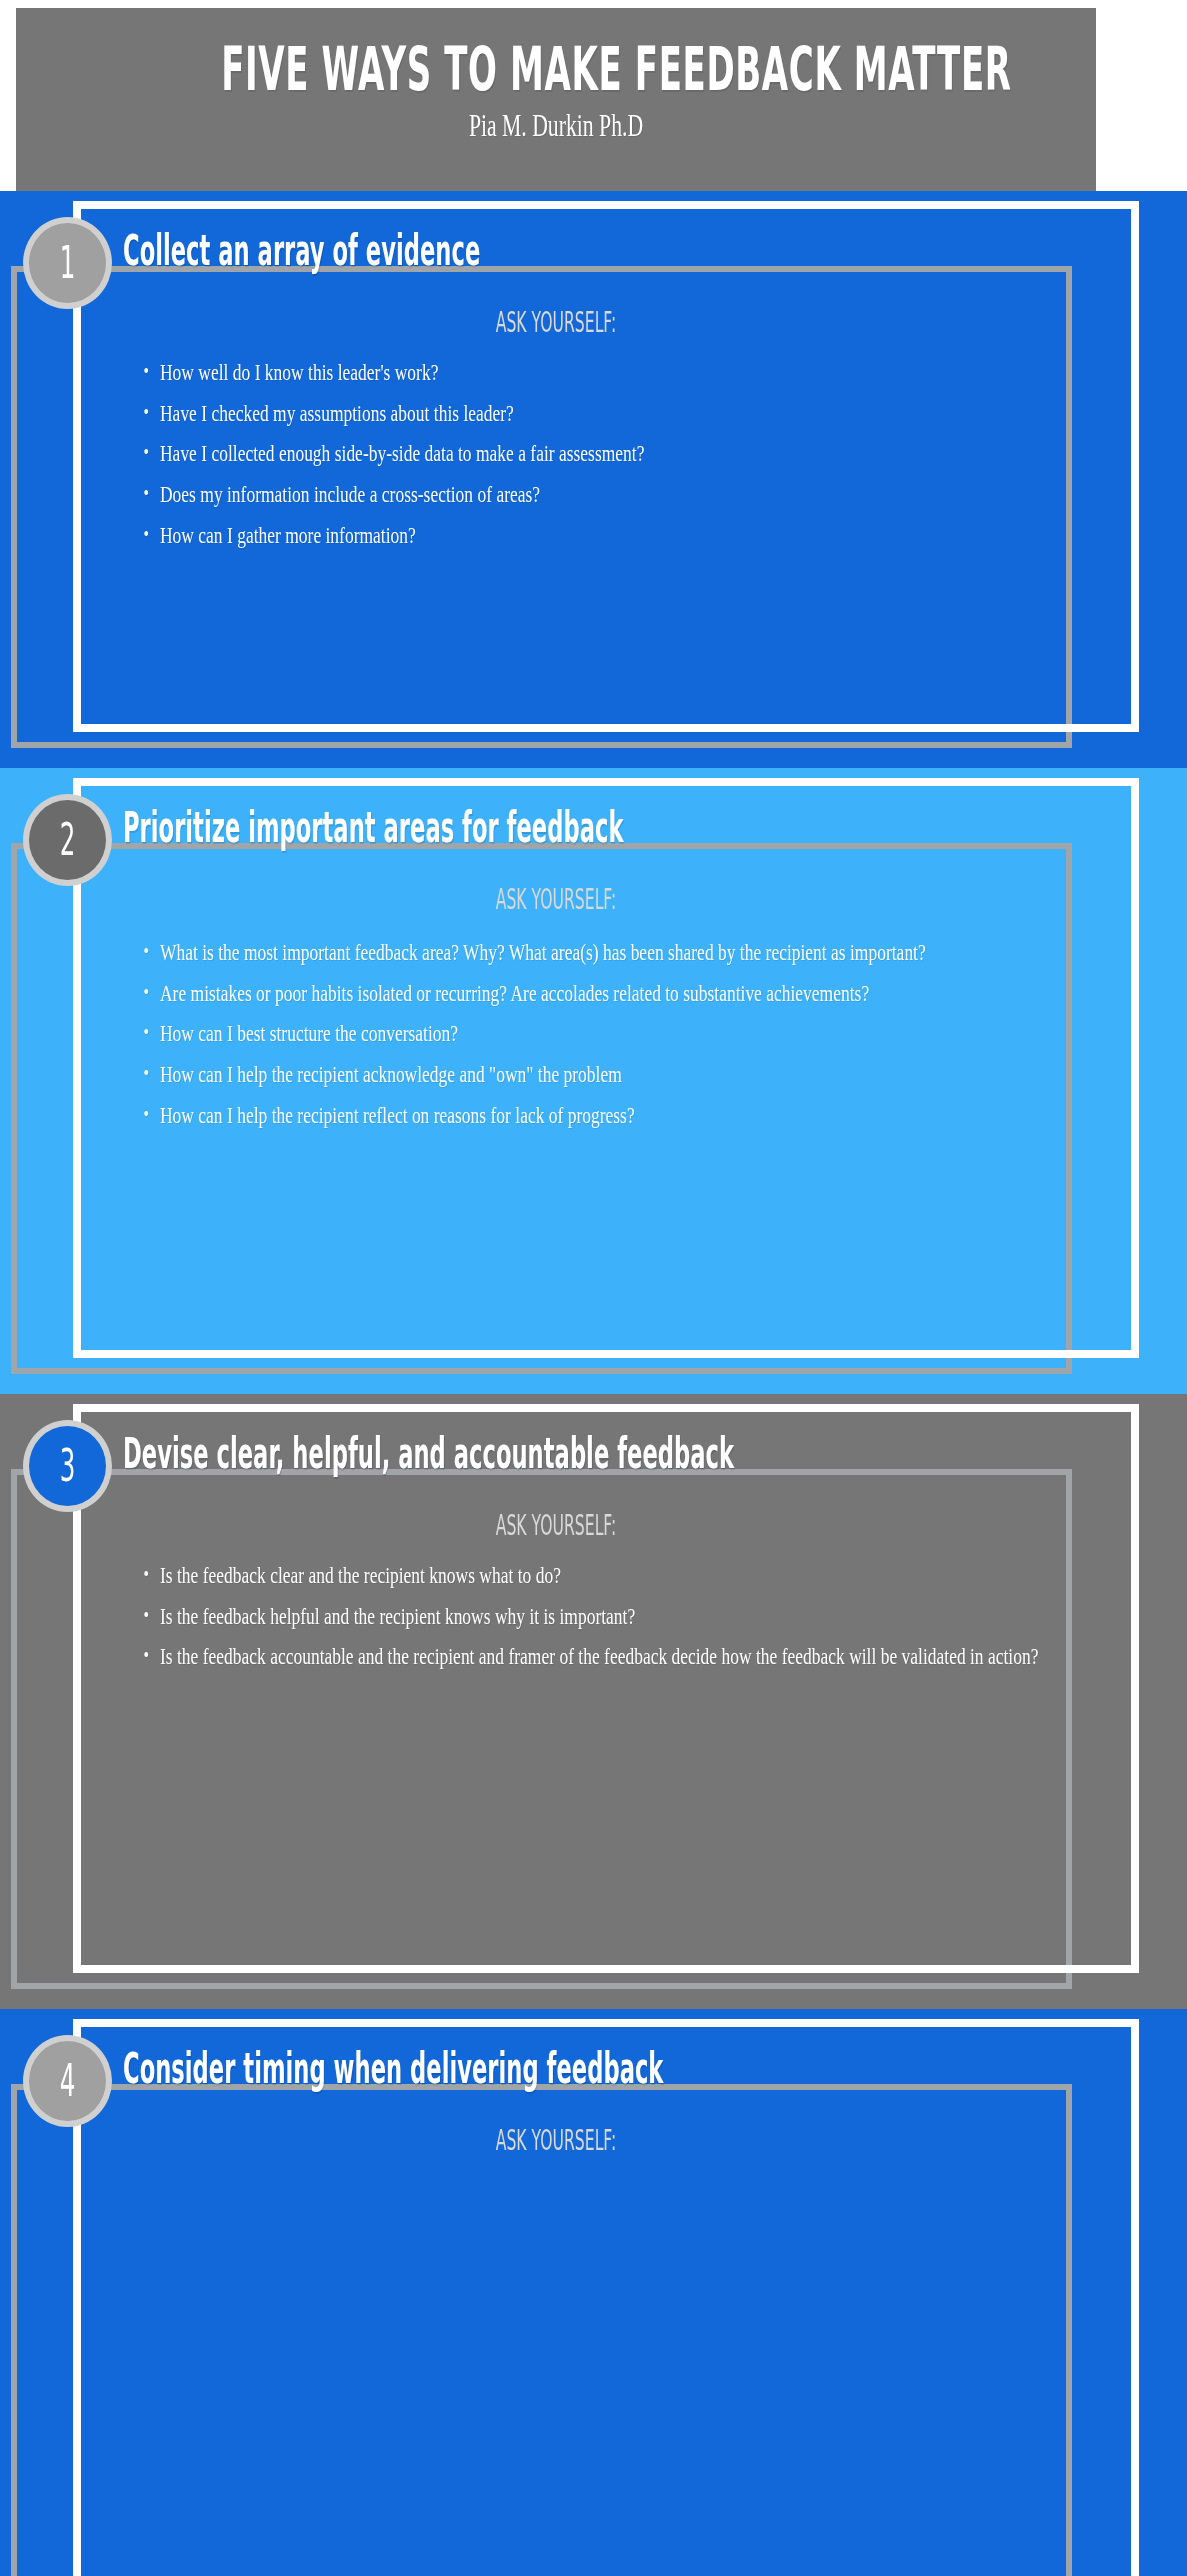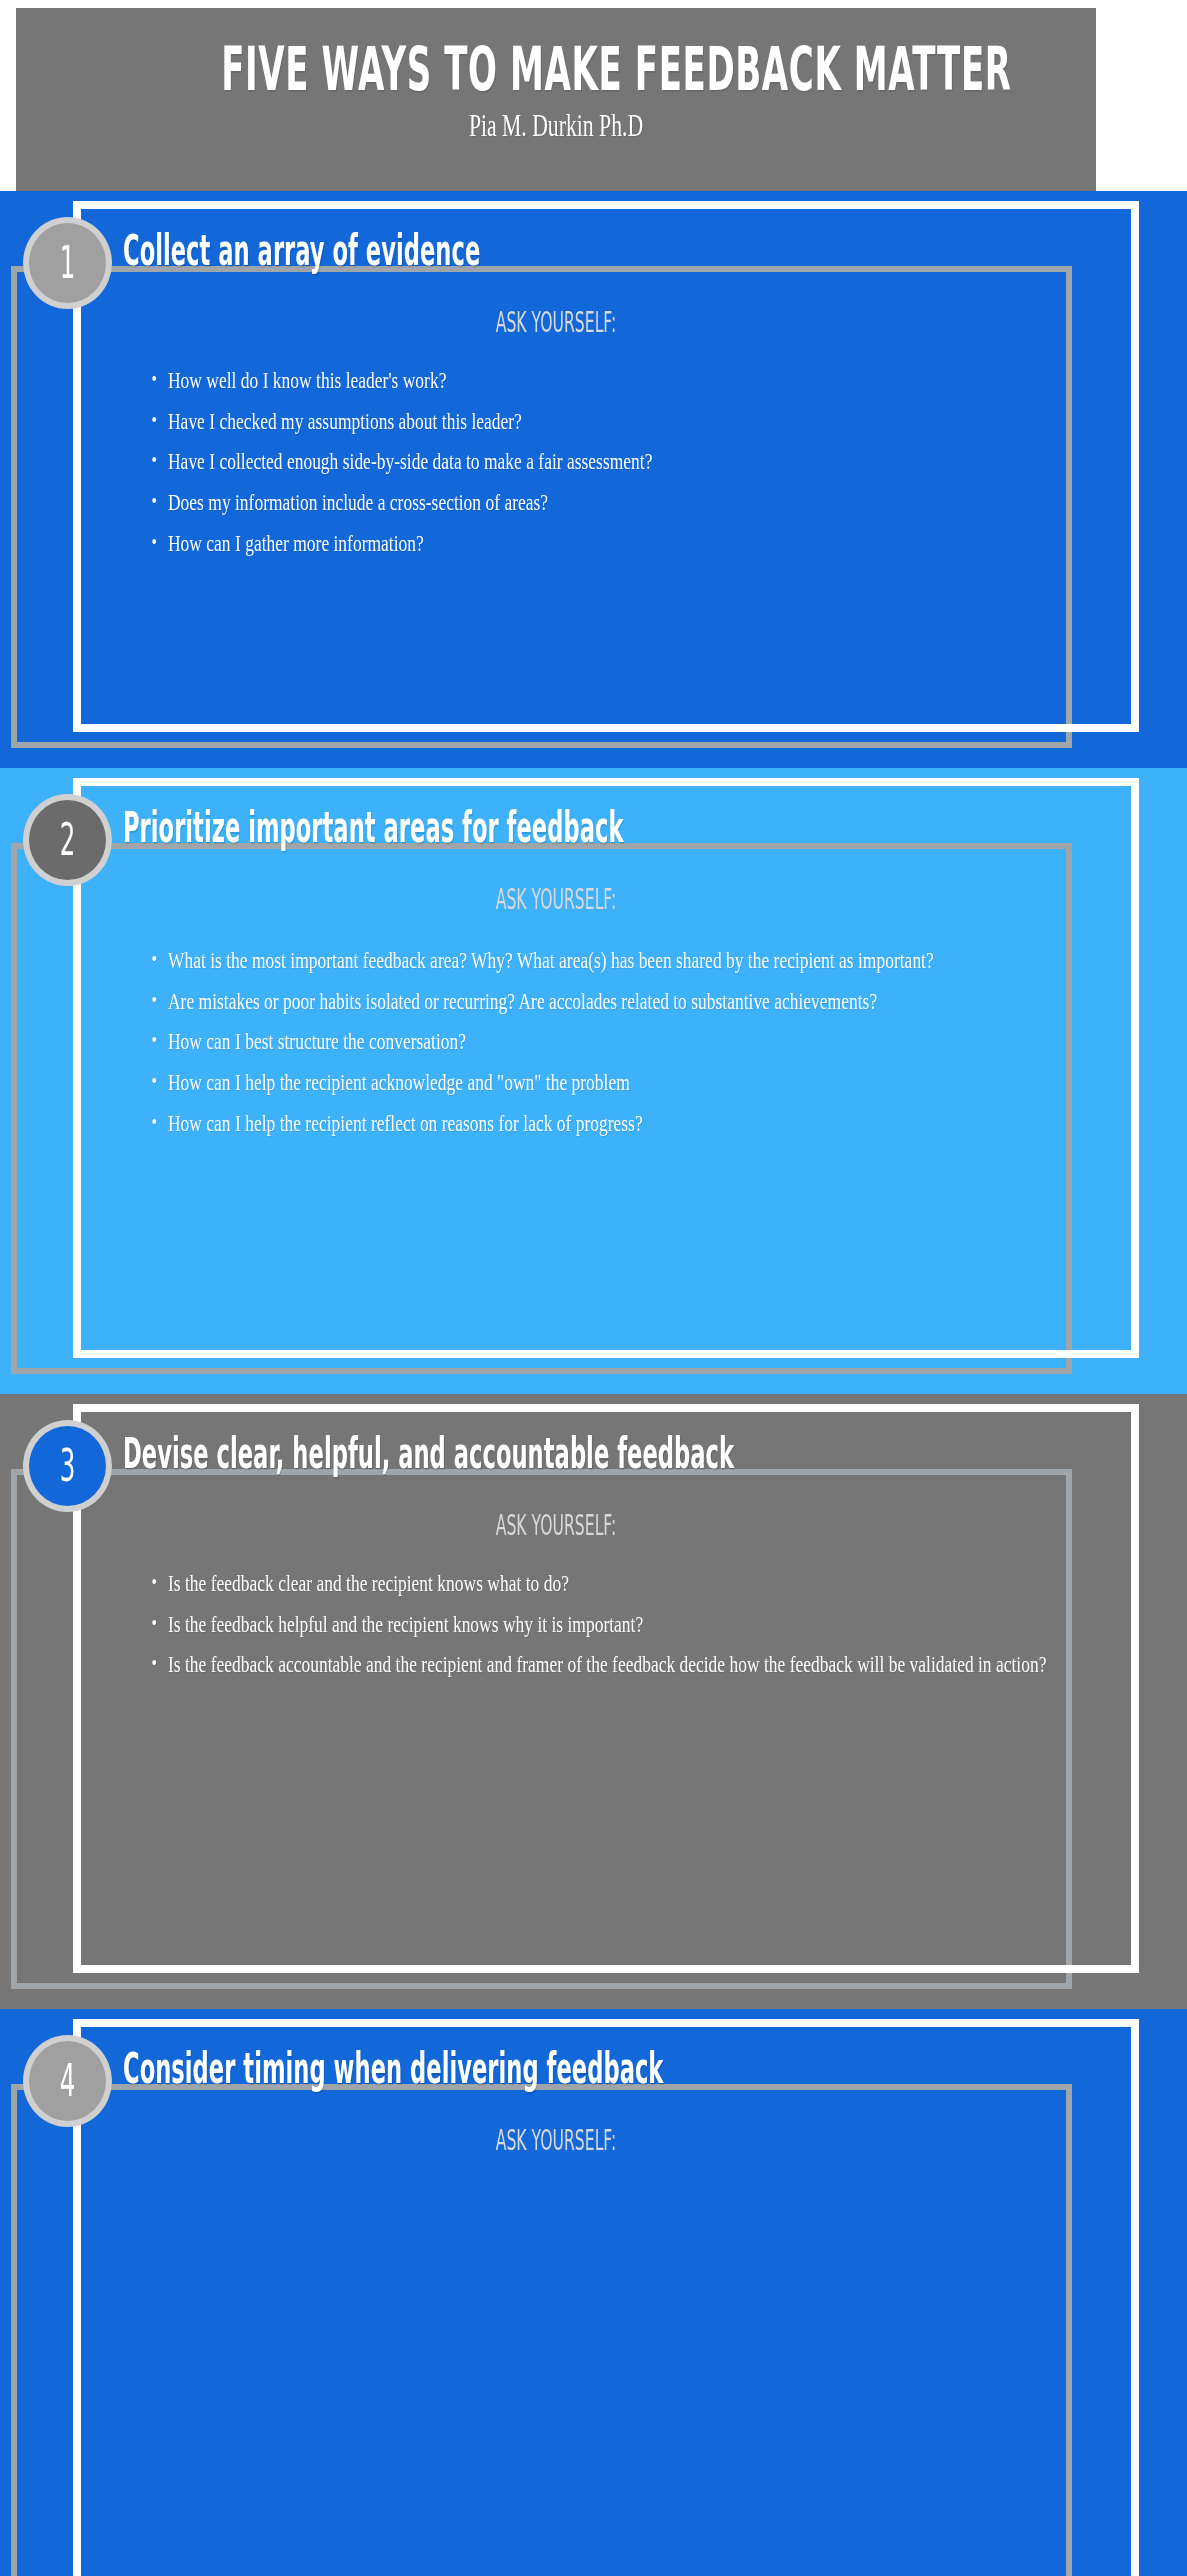--- a/index.html
+++ b/index.html
@@ -134,21 +134,21 @@
     transform: scaleX(0.60);
     transform-origin: center top;
     white-space: nowrap;
     z-index: 4;
   }
 
   .bullets {
     position: absolute;
     left: 129px;
     width: 907px;
-    margin: 8px;
+    margin: 0;
     padding: 0 0 0 31px;
     list-style: none;
     z-index: 4;
   }
   .bullets li {
     position: relative;
     font-family: "Liberation Serif", serif;
     font-size: 23px;
     line-height: 1.50;
     color: #ffffff;

